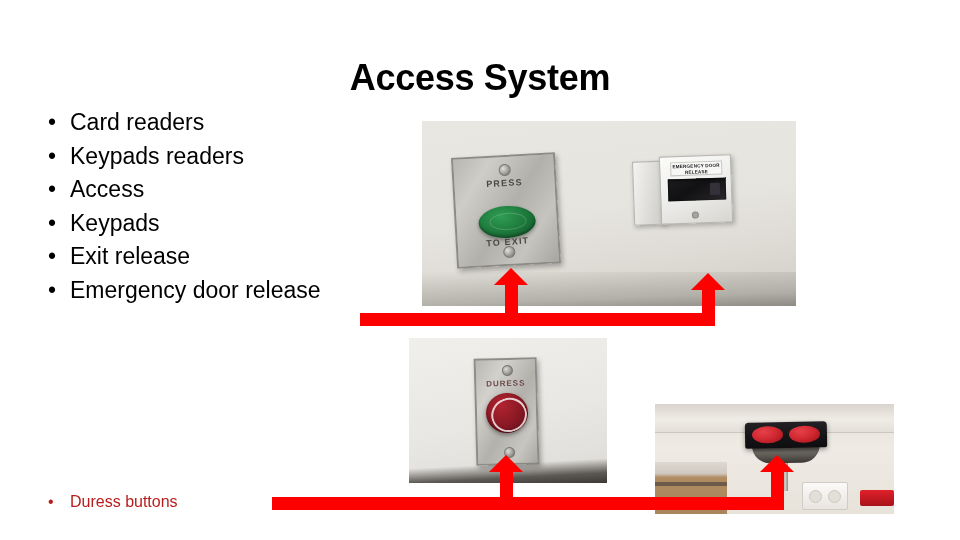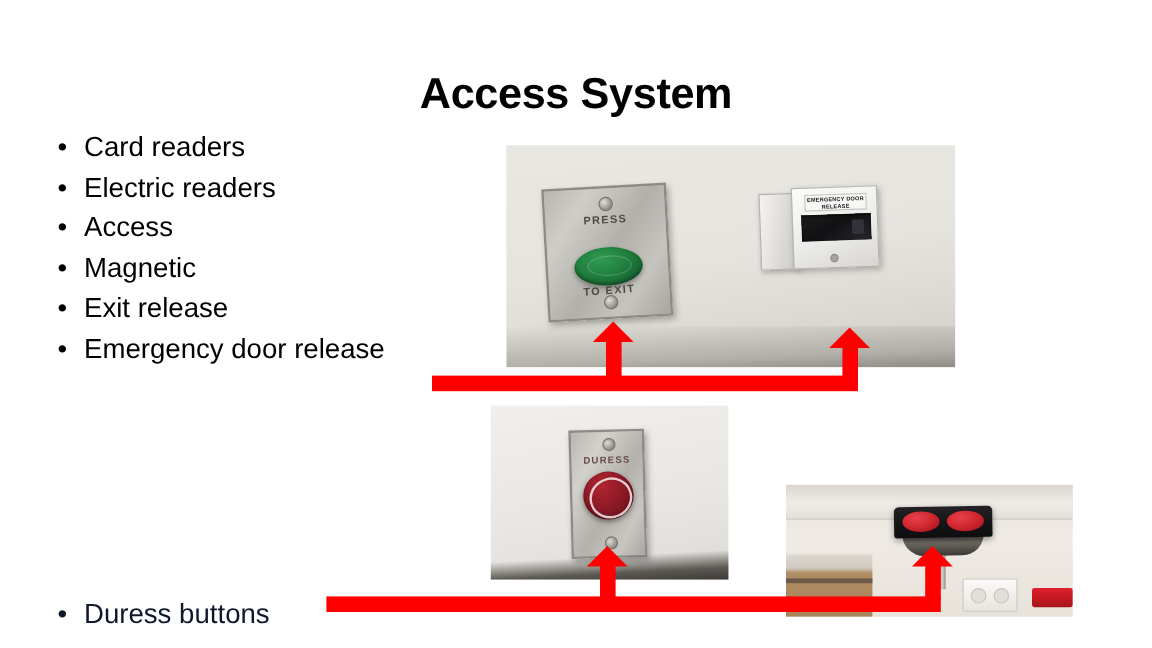--- a/index.html
+++ b/index.html
@@ -50,25 +50,25 @@
     padding-left: 0;
   }
   #bullet-list li .bullet-dot {
     display: inline-block;
     width: 22px;
     text-align: left;
   }
   #duress-bullet {
     position: absolute;
     left: 48px;
-    top: 495px;
-    font-size: 23px;
+    top: 485px;
+    font-size: 16px;
     line-height: 33.6px;
     white-space: nowrap;
-    color: #0f172a;
+    color: #b91c1c;
   }
   #duress-bullet .bullet-dot {
     display: inline-block;
     width: 22px;
   }
 
   
   .connector { position: absolute; }
   .conn-bar {
     position: absolute;
@@ -290,27 +290,27 @@
 </head>
 <body>
 
 <div id="slide-title">Access System</div>
 
 <ul id="bullet-list">
   <li>
     <span class="bullet-dot">•</span><span>Card readers</span>
   </li>
   <li>
-    <span class="bullet-dot">•</span><span>Electric readers</span>
+    <span class="bullet-dot">•</span><span>Keypads readers</span>
   </li>
   <li>
     <span class="bullet-dot">•</span><span>Access</span>
   </li>
   <li>
-    <span class="bullet-dot">•</span><span>Magnetic</span>
+    <span class="bullet-dot">•</span><span>Keypads</span>
   </li>
   <li>
     <span class="bullet-dot">•</span><span>Exit release</span>
   </li>
   <li>
     <span class="bullet-dot">•</span><span>Emergency door release</span>
   </li>
 </ul>
 
 <div id="duress-bullet">

